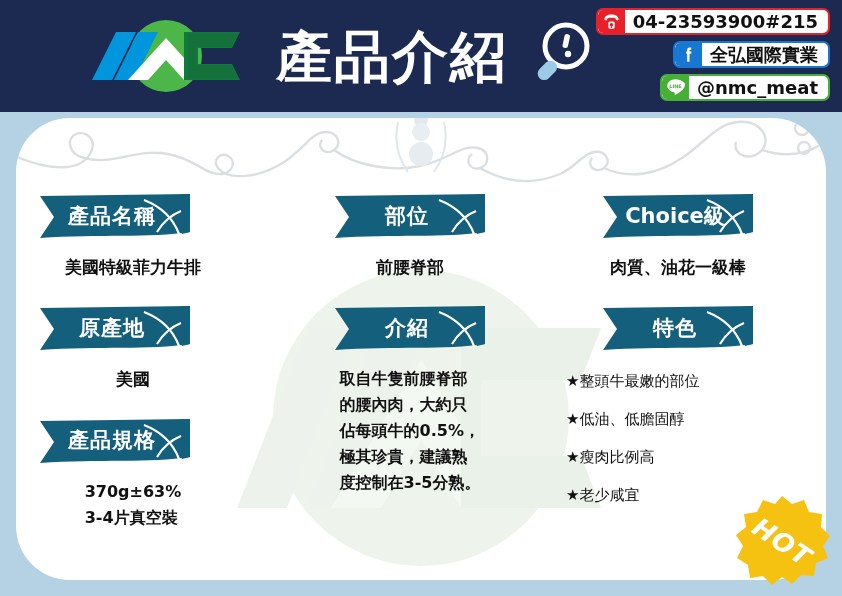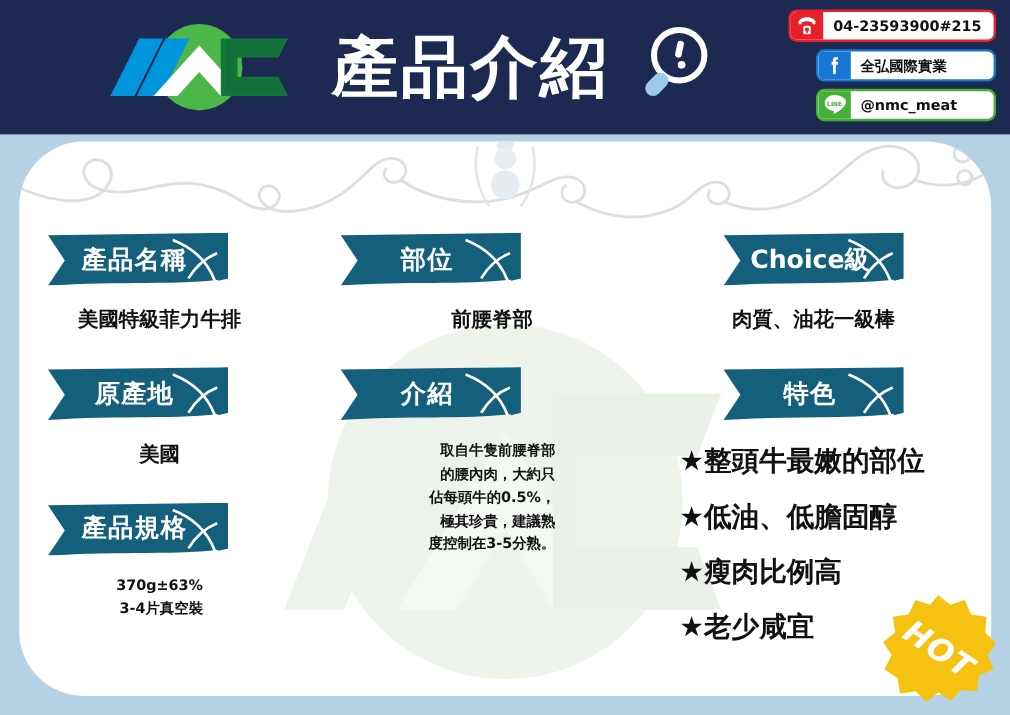--- a/index.html
+++ b/index.html
@@ -76,21 +76,21 @@
     width: 27px; height: 27px;
     flex: none;
     display: flex;
     align-items: center;
     justify-content: center;
     border-radius: 7px 0 0 7px;
   }
   .cb-icon svg { display: block; }
   .cb-text {
     padding-left: 8px;
-    font-size: 12px;
+    font-size: 18px;
     font-weight: bold;
     color: #111111;
     white-space: nowrap;
     line-height: 1;
   }
   .cb-phone  { background: #e8202a; }
   .cb-line   { background: #45b035; }
   .cb-fb     { background: #1877d2; }
   .badge-phone { border: 2px solid #e8202a; }
   .badge-line  { border: 2px solid #45b035; }
@@ -167,40 +167,40 @@
   .ribbon-label.latin { font-size: 21px; letter-spacing: 0px; }
 
   
   .value {
     color: #111111;
     font-size: 17px;
     font-weight: bold;
     line-height: 1.55;
     white-space: nowrap;
   }
-  .value-block { font-size: 12px; font-weight: bold; color: #111111; line-height: 1.62; text-align: right; }
+  .value-block { font-size: 16px; font-weight: bold; color: #111111; line-height: 1.62; }
   .value-block div { white-space: nowrap; }
 
   .gap-sm { height: 14px; }
   .gap-md { height: 26px; }
 
   .feature-list { margin-top: 22px; }
   .feature-item {
-    font-size: 23px;
-    font-weight: bold;
+    font-size: 15px;
+    font-weight: normal;
     color: #111111;
     line-height: 1;
     margin-bottom: 23px;
     white-space: nowrap;
   }
 
   
   #col-left .lbl-wrap   { display: flex; justify-content: flex-start; padding-left: 14px; }
   #col-left .val-wrap   { display: flex; justify-content: center; padding-right: 44px; }
-  #col-mid  .lbl-wrap   { display: flex; }
+  #col-mid  .lbl-wrap   { display: flex; justify-content: center; }
   #col-mid  .val-wrap   { display: flex; justify-content: center; }
   #col-mid  .para-wrap  { display: flex; justify-content: center; }
   #col-right .lbl-wrap  { display: flex; justify-content: center; padding-right: 6px; }
   #col-right .val-wrap  { display: flex; justify-content: center; padding-right: 6px; }
   #col-right .list-wrap { display: flex; justify-content: flex-start; padding-left: 30px; }
 
   
   #hot-badge {
     position: absolute;
     right: 12px; bottom: 6px;

